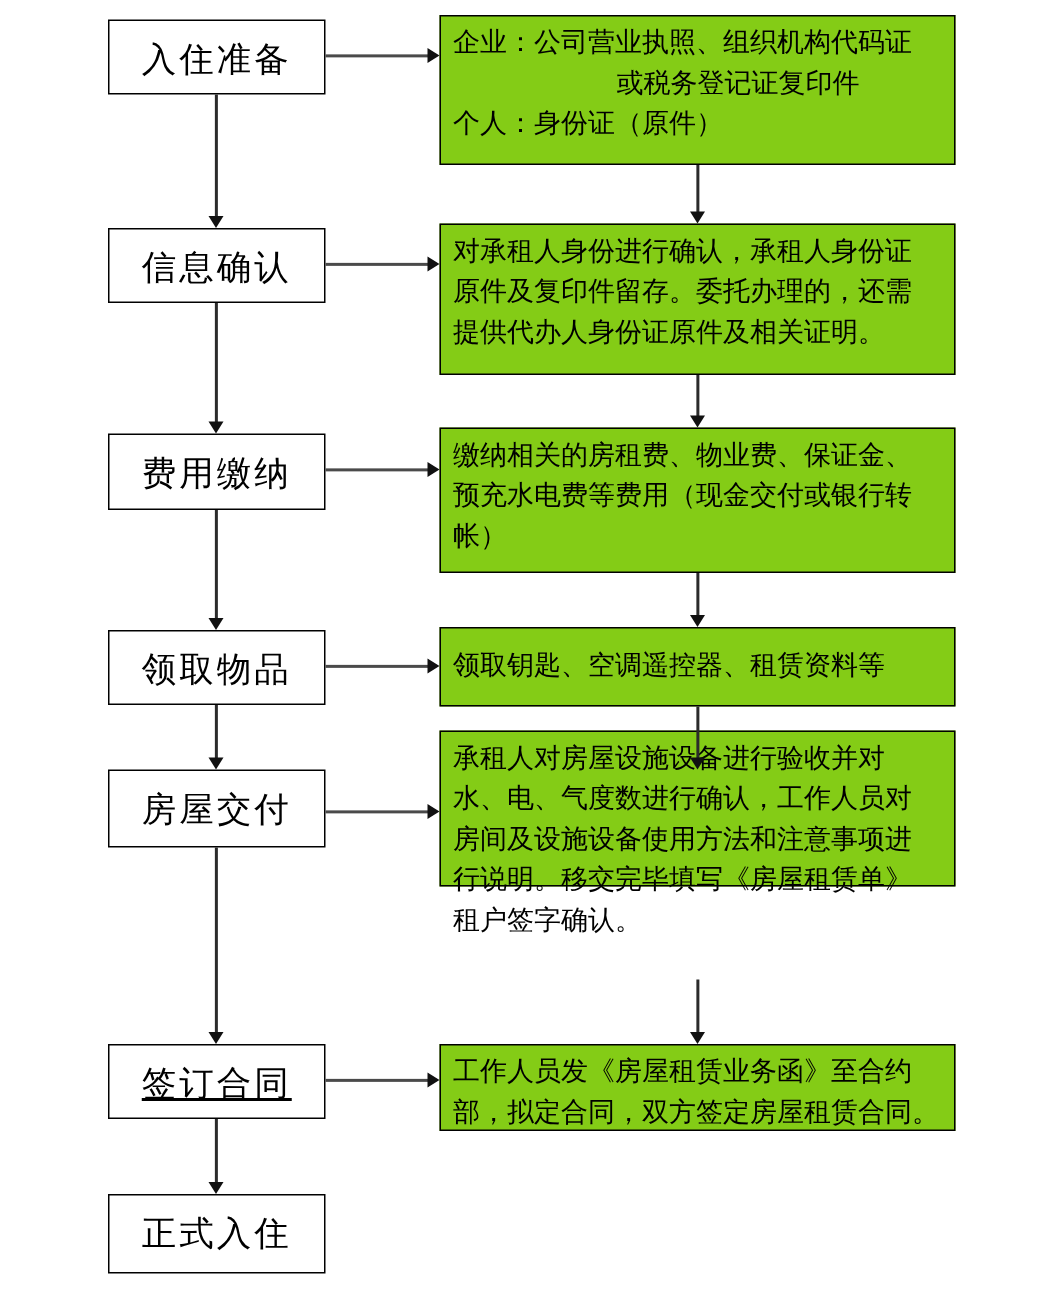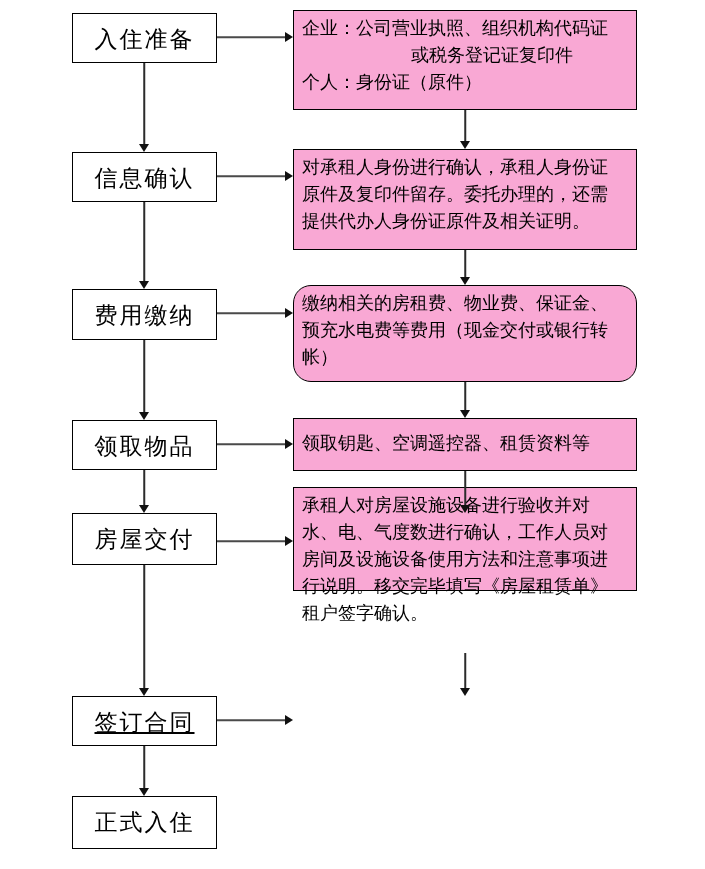--- a/index.html
+++ b/index.html
@@ -23,21 +23,21 @@
     font-size: 23px;
     letter-spacing: 2px;
     padding-top: 10px;
   }
   .rbox {
     position: absolute;
     left: 293px;
     width: 344px;
     box-sizing: border-box;
     border: 1.5px solid #000;
-    background: #f9a8d4;
+    background: #84cc16;
     font-size: 18px;
     line-height: 27px;
     padding: 4px 8px 0 8px;
   }
   .dline { white-space: nowrap; }
   .dline.indent { padding-left: 54px; text-align: center; }
   
   .arrow-v { position: absolute; width: 10px; }
   .arrow-v .a-line {
     position: absolute; left: 50%; transform: translateX(-50%);
@@ -96,38 +96,42 @@
     <div class="dline indent">或税务登记证复印件</div>
     <div class="dline">个人：身份证（原件）</div>
   </div>
 
   <div class="rbox" style="top:149px;height:101px;">
     <div class="dline">对承租人身份进行确认，承租人身份证</div>
     <div class="dline">原件及复印件留存。委托办理的，还需</div>
     <div class="dline">提供代办人身份证原件及相关证明。</div>
   </div>
 
-  <div class="rbox" style="top:285px;height:97px;border-radius:18px;">
+  <div class="rbox" style="top:285px;height:97px;">
     <div class="dline">缴纳相关的房租费、物业费、保证金、</div>
     <div class="dline">预充水电费等费用（现金交付或银行转</div>
     <div class="dline">帐）</div>
   </div>
 
   <div class="rbox" style="top:418px;height:53px;padding-top:11px;">
     <div class="dline">领取钥匙、空调遥控器、租赁资料等</div>
   </div>
 
   <div class="rbox" style="top:487px;height:104px;">
     <div class="dline">承租人对房屋设施设备进行验收并对</div>
     <div class="dline">水、电、气度数进行确认，工作人员对</div>
     <div class="dline">房间及设施设备使用方法和注意事项进</div>
     <div class="dline">行说明。移交完毕填写《房屋租赁单》</div>
     <div class="dline">租户签字确认。</div>
   </div>
 
+  <div class="rbox" style="top:696px;height:58px;">
+    <div class="dline">工作人员发《房屋租赁业务函》至合约</div>
+    <div class="dline">部，拟定合同，双方签定房屋租赁合同。</div>
+  </div>
 
   <div class="arrow-v" style="left:139px;top:63px;height:89px;">
     <div class="a-line"></div>
     <div class="a-head"></div>
   </div>
   <div class="arrow-v" style="left:139px;top:202px;height:87px;">
     <div class="a-line"></div>
     <div class="a-head"></div>
   </div>
   <div class="arrow-v" style="left:139px;top:340px;height:80px;">

